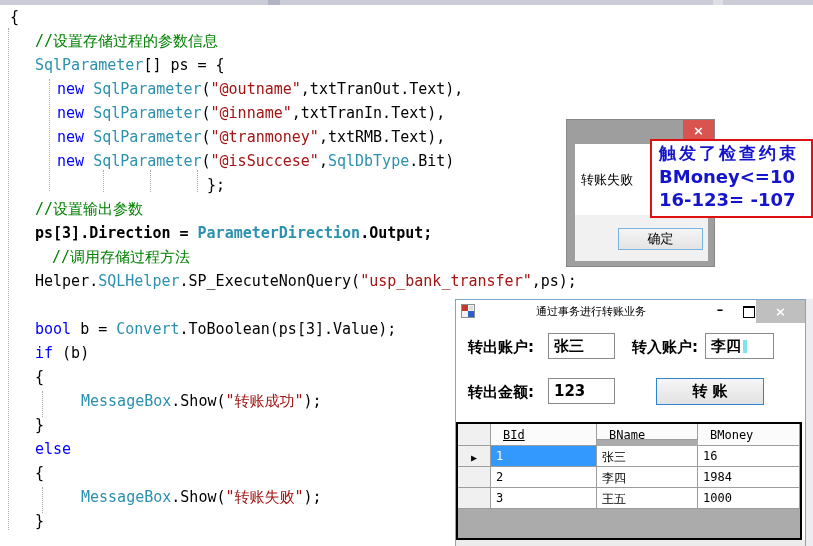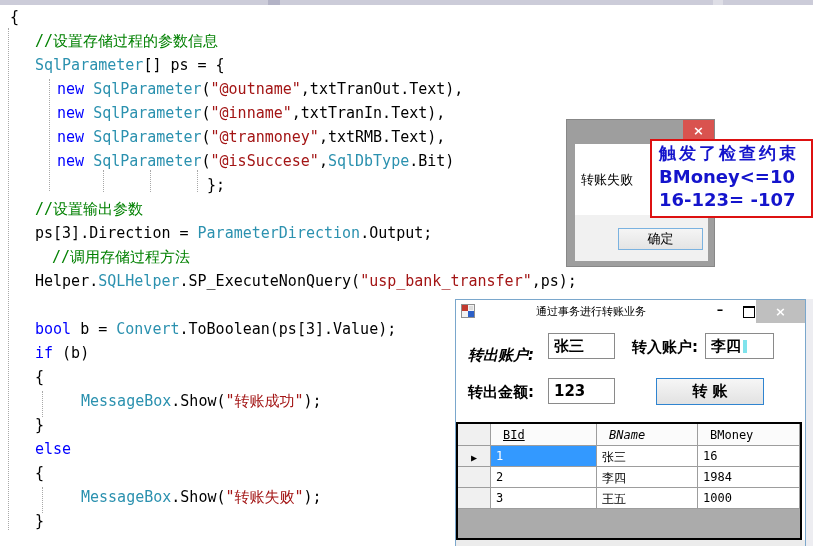--- a/index.html
+++ b/index.html
@@ -82,21 +82,21 @@
     <div style="position:absolute;left:0;top:0;width:100%;height:100%;">
         <div class="code-line" style="left: 10px; top: 4px;"><span class="tk-p">{</span></div>
         <div class="code-line" style="left: 35px; top: 28px;"><span class="tk-c">//设置存储过程的参数信息</span></div>
         <div class="code-line" style="left: 35px; top: 52px;"><span class="tk-t">SqlParameter</span><span class="tk-p">[] ps = {</span></div>
         <div class="code-line" style="left: 57px; top: 76px;"><span class="tk-k">new</span><span class="tk-p"> </span><span class="tk-t">SqlParameter</span><span class="tk-p">(</span><span class="tk-s">"@outname"</span><span class="tk-p">,txtTranOut.Text),</span></div>
         <div class="code-line" style="left: 57px; top: 100px;"><span class="tk-k">new</span><span class="tk-p"> </span><span class="tk-t">SqlParameter</span><span class="tk-p">(</span><span class="tk-s">"@inname"</span><span class="tk-p">,txtTranIn.Text),</span></div>
         <div class="code-line" style="left: 57px; top: 124px;"><span class="tk-k">new</span><span class="tk-p"> </span><span class="tk-t">SqlParameter</span><span class="tk-p">(</span><span class="tk-s">"@tranmoney"</span><span class="tk-p">,txtRMB.Text),</span></div>
         <div class="code-line" style="left: 57px; top: 148px;"><span class="tk-k">new</span><span class="tk-p"> </span><span class="tk-t">SqlParameter</span><span class="tk-p">(</span><span class="tk-s">"@isSuccese"</span><span class="tk-p">,</span><span class="tk-t">SqlDbType</span><span class="tk-p">.Bit)</span></div>
         <div class="code-line" style="left: 207px; top: 172px;"><span class="tk-p">};</span></div>
         <div class="code-line" style="left: 35px; top: 196px;"><span class="tk-c">//设置输出参数</span></div>
-        <div class="code-line" style="left: 35px; top: 220px;"><span class="tk-p">ps[3].Direction = </span><span class="tk-t">ParameterDirection</span><span class="tk-p">.Output;</span></div>
+        <div class="code-line" style="left: 35px; top: 220px; font-weight: bold;"><span class="tk-p">ps[3].Direction = </span><span class="tk-t">ParameterDirection</span><span class="tk-p">.Output;</span></div>
         <div class="code-line" style="left: 52px; top: 244px;"><span class="tk-c">//调用存储过程方法</span></div>
         <div class="code-line" style="left: 35px; top: 268px;"><span class="tk-p">Helper.</span><span class="tk-t">SQLHelper</span><span class="tk-p">.SP_ExecuteNonQuery(</span><span class="tk-s">"usp_bank_transfer"</span><span class="tk-p">,ps);</span></div>
         <div class="code-line" style="left: 35px; top: 316px;"><span class="tk-k">bool</span><span class="tk-p"> b = </span><span class="tk-t">Convert</span><span class="tk-p">.ToBoolean(ps[3].Value);</span></div>
         <div class="code-line" style="left: 35px; top: 340px;"><span class="tk-k">if</span><span class="tk-p"> (b)</span></div>
         <div class="code-line" style="left: 35px; top: 364px;"><span class="tk-p">{</span></div>
         <div class="code-line" style="left: 81px; top: 388px;"><span class="tk-t">MessageBox</span><span class="tk-p">.Show(</span><span class="tk-s">"转账成功"</span><span class="tk-p">);</span></div>
         <div class="code-line" style="left: 35px; top: 412px;"><span class="tk-p">}</span></div>
         <div class="code-line" style="left: 35px; top: 436px;"><span class="tk-k">else</span></div>
         <div class="code-line" style="left: 35px; top: 460px;"><span class="tk-p">{</span></div>
         <div class="code-line" style="left: 81px; top: 484px;"><span class="tk-t">MessageBox</span><span class="tk-p">.Show(</span><span class="tk-s">"转账失败"</span><span class="tk-p">);</span></div>
@@ -150,39 +150,39 @@
         <span>–</span>
       </div>
       <div class="f-max">
         <div class="f-max-glyph"></div>
       </div>
       <div class="f-close">
         <span>×</span>
       </div>
     </div>
 
-    <div class="f-label" style="left:12px;top:46px;font-style:italic;">转出账户:</div>
+    <div class="f-label" style="left:12px;top:38px;">转出账户:</div>
     <div class="f-tb" style="left:92px;top:33px;width:67px;">
       <span>张三</span>
     </div>
     <div class="f-label" style="left:176px;top:38px;">转入账户:</div>
     <div class="f-tb" style="left:249px;top:33px;width:69px;">
       <span>李四</span><span class="ime-mark"></span>
     </div>
     <div class="f-label" style="left:12px;top:83px;">转出金额:</div>
     <div class="f-tb" style="left:92px;top:78px;width:67px;">
       <span>123</span>
     </div>
     <div class="f-btn">转 账</div>
 
     <div id="grid">
         <div class="g-row" style="height: 22px;">
           <div class="g-cell g-selector g-head" style="width: 33px;"></div>
           <div class="g-cell g-head" style="width: 106px; height: 22px; text-decoration: underline;">BId</div>
-          <div class="g-cell g-head" style="width: 101px; height: 22px; font-style: italic;">BName</div>
+          <div class="g-cell g-head" style="width: 101px; height: 16px;">BName</div>
           <div class="g-cell g-head" style="width: 102px; height: 22px;">BMoney</div>
         </div>
         <div class="g-row" style="height: 21px;">
           <div class="g-cell g-selector" style="width: 33px;">▶</div>
           <div class="g-cell g-sel" style="width: 106px;">1</div>
           <div class="g-cell " style="width: 101px;">张三</div>
           <div class="g-cell " style="width: 102px;">16</div>
         </div>
         <div class="g-row" style="height: 21px;">
           <div class="g-cell g-selector" style="width: 33px;"></div>

